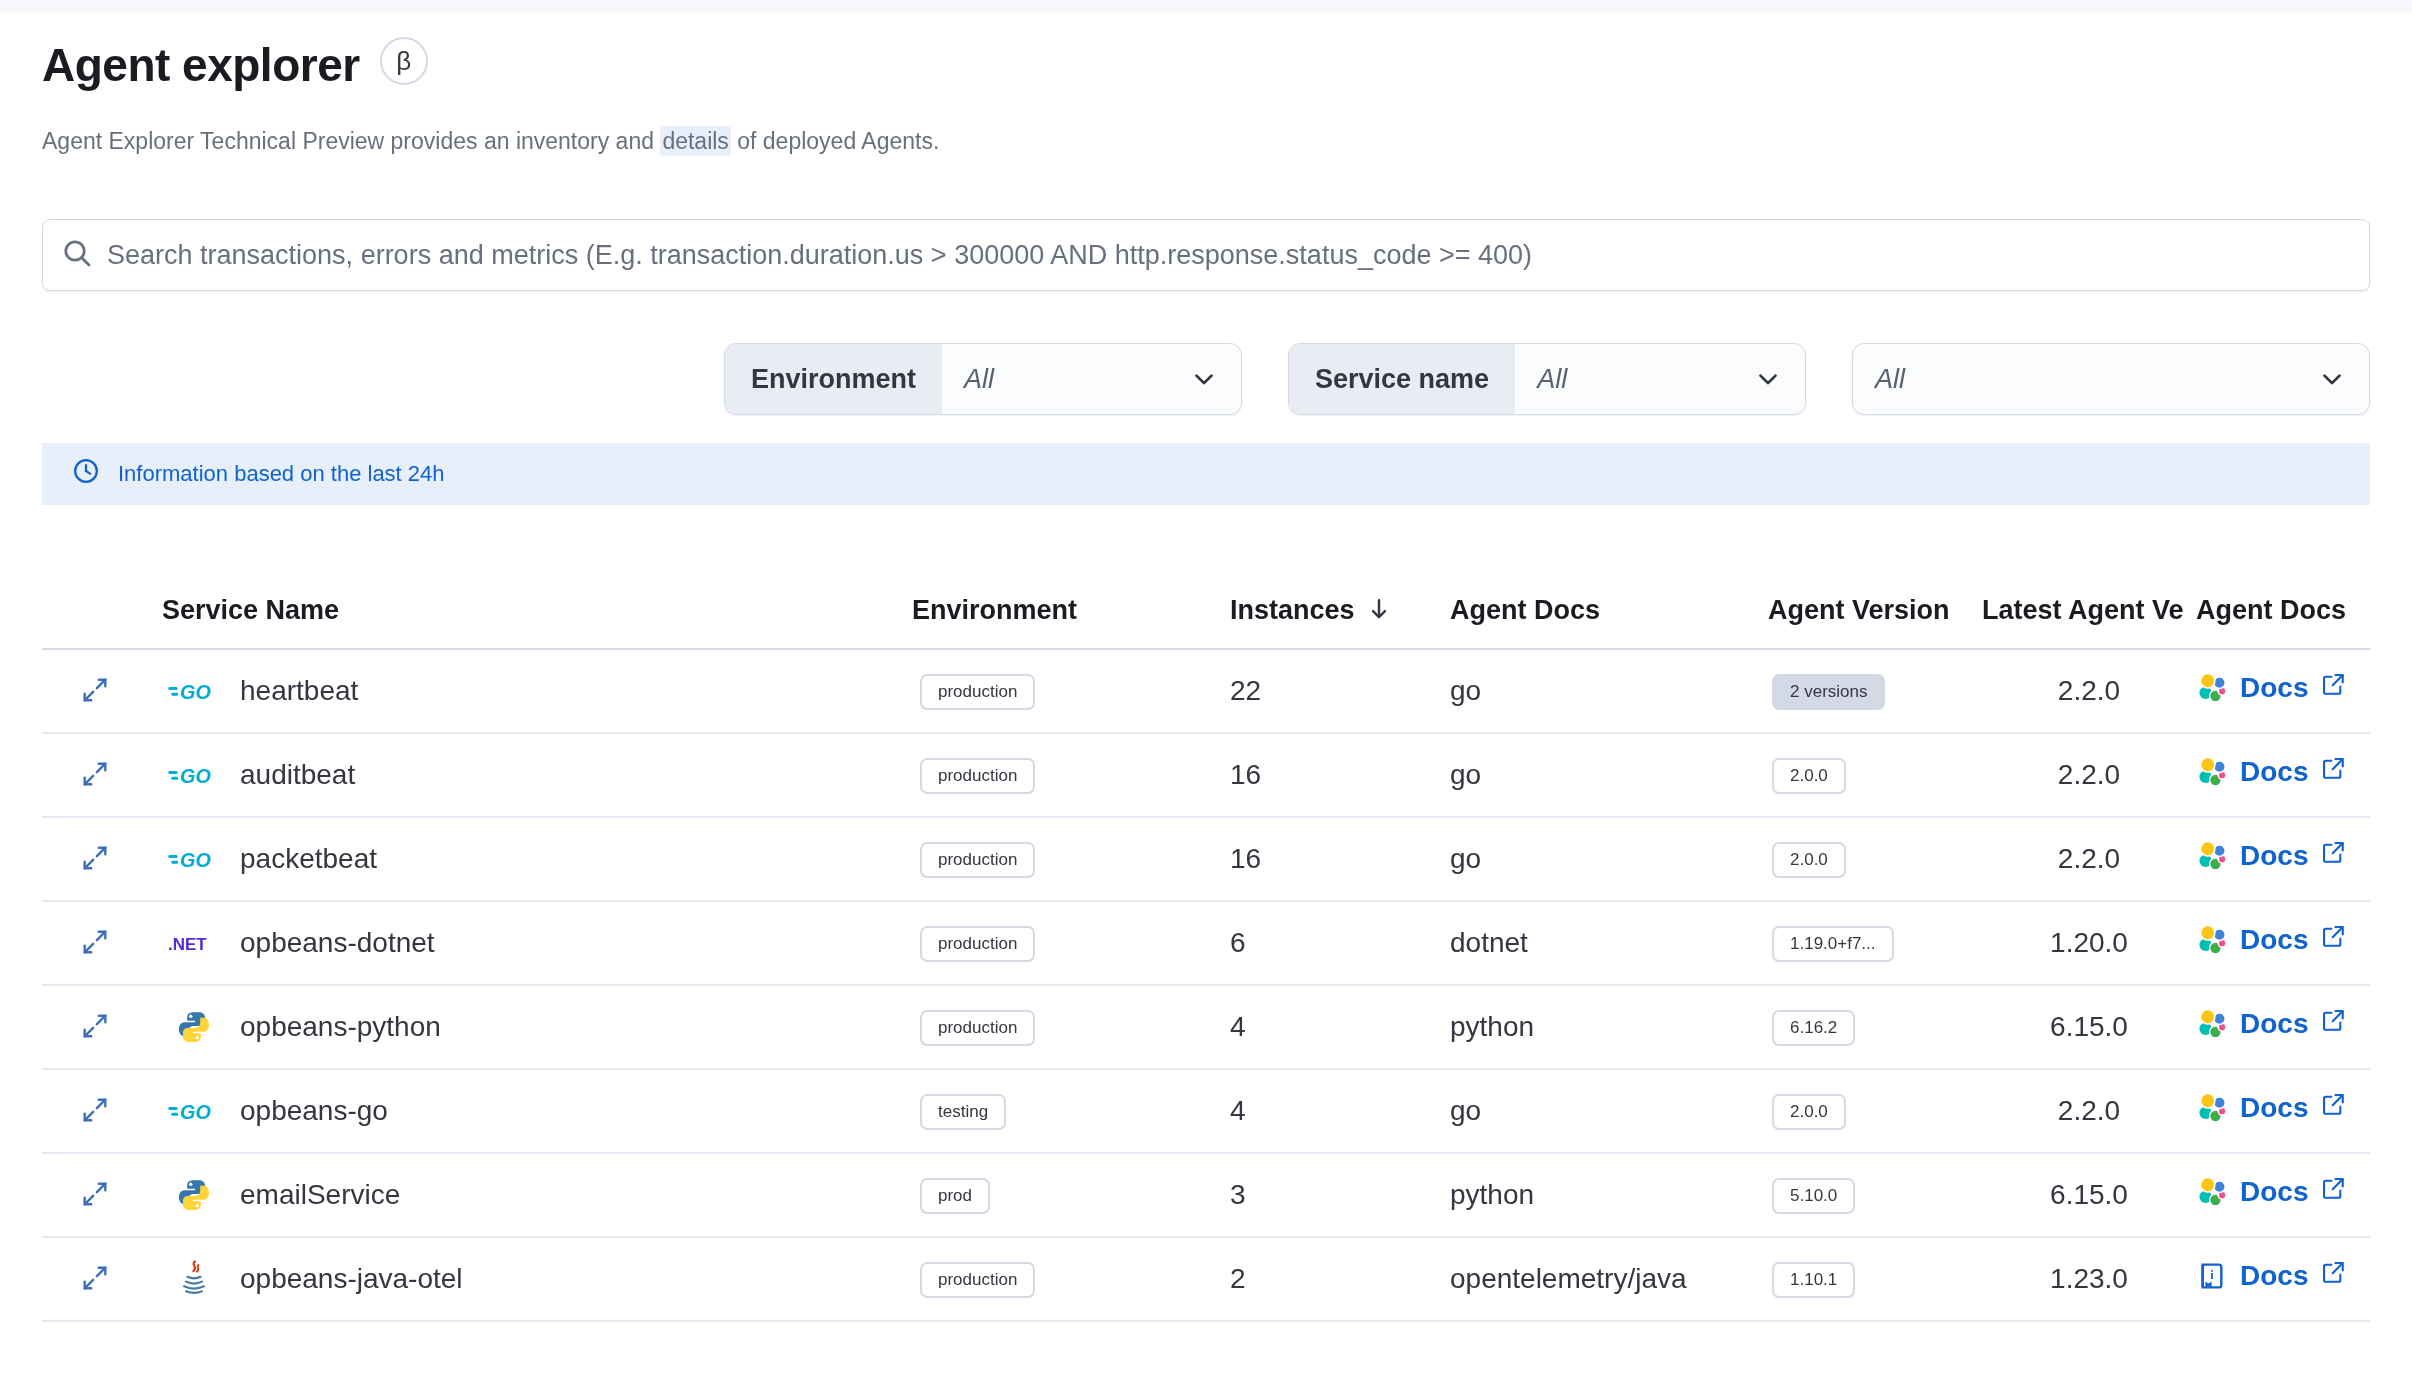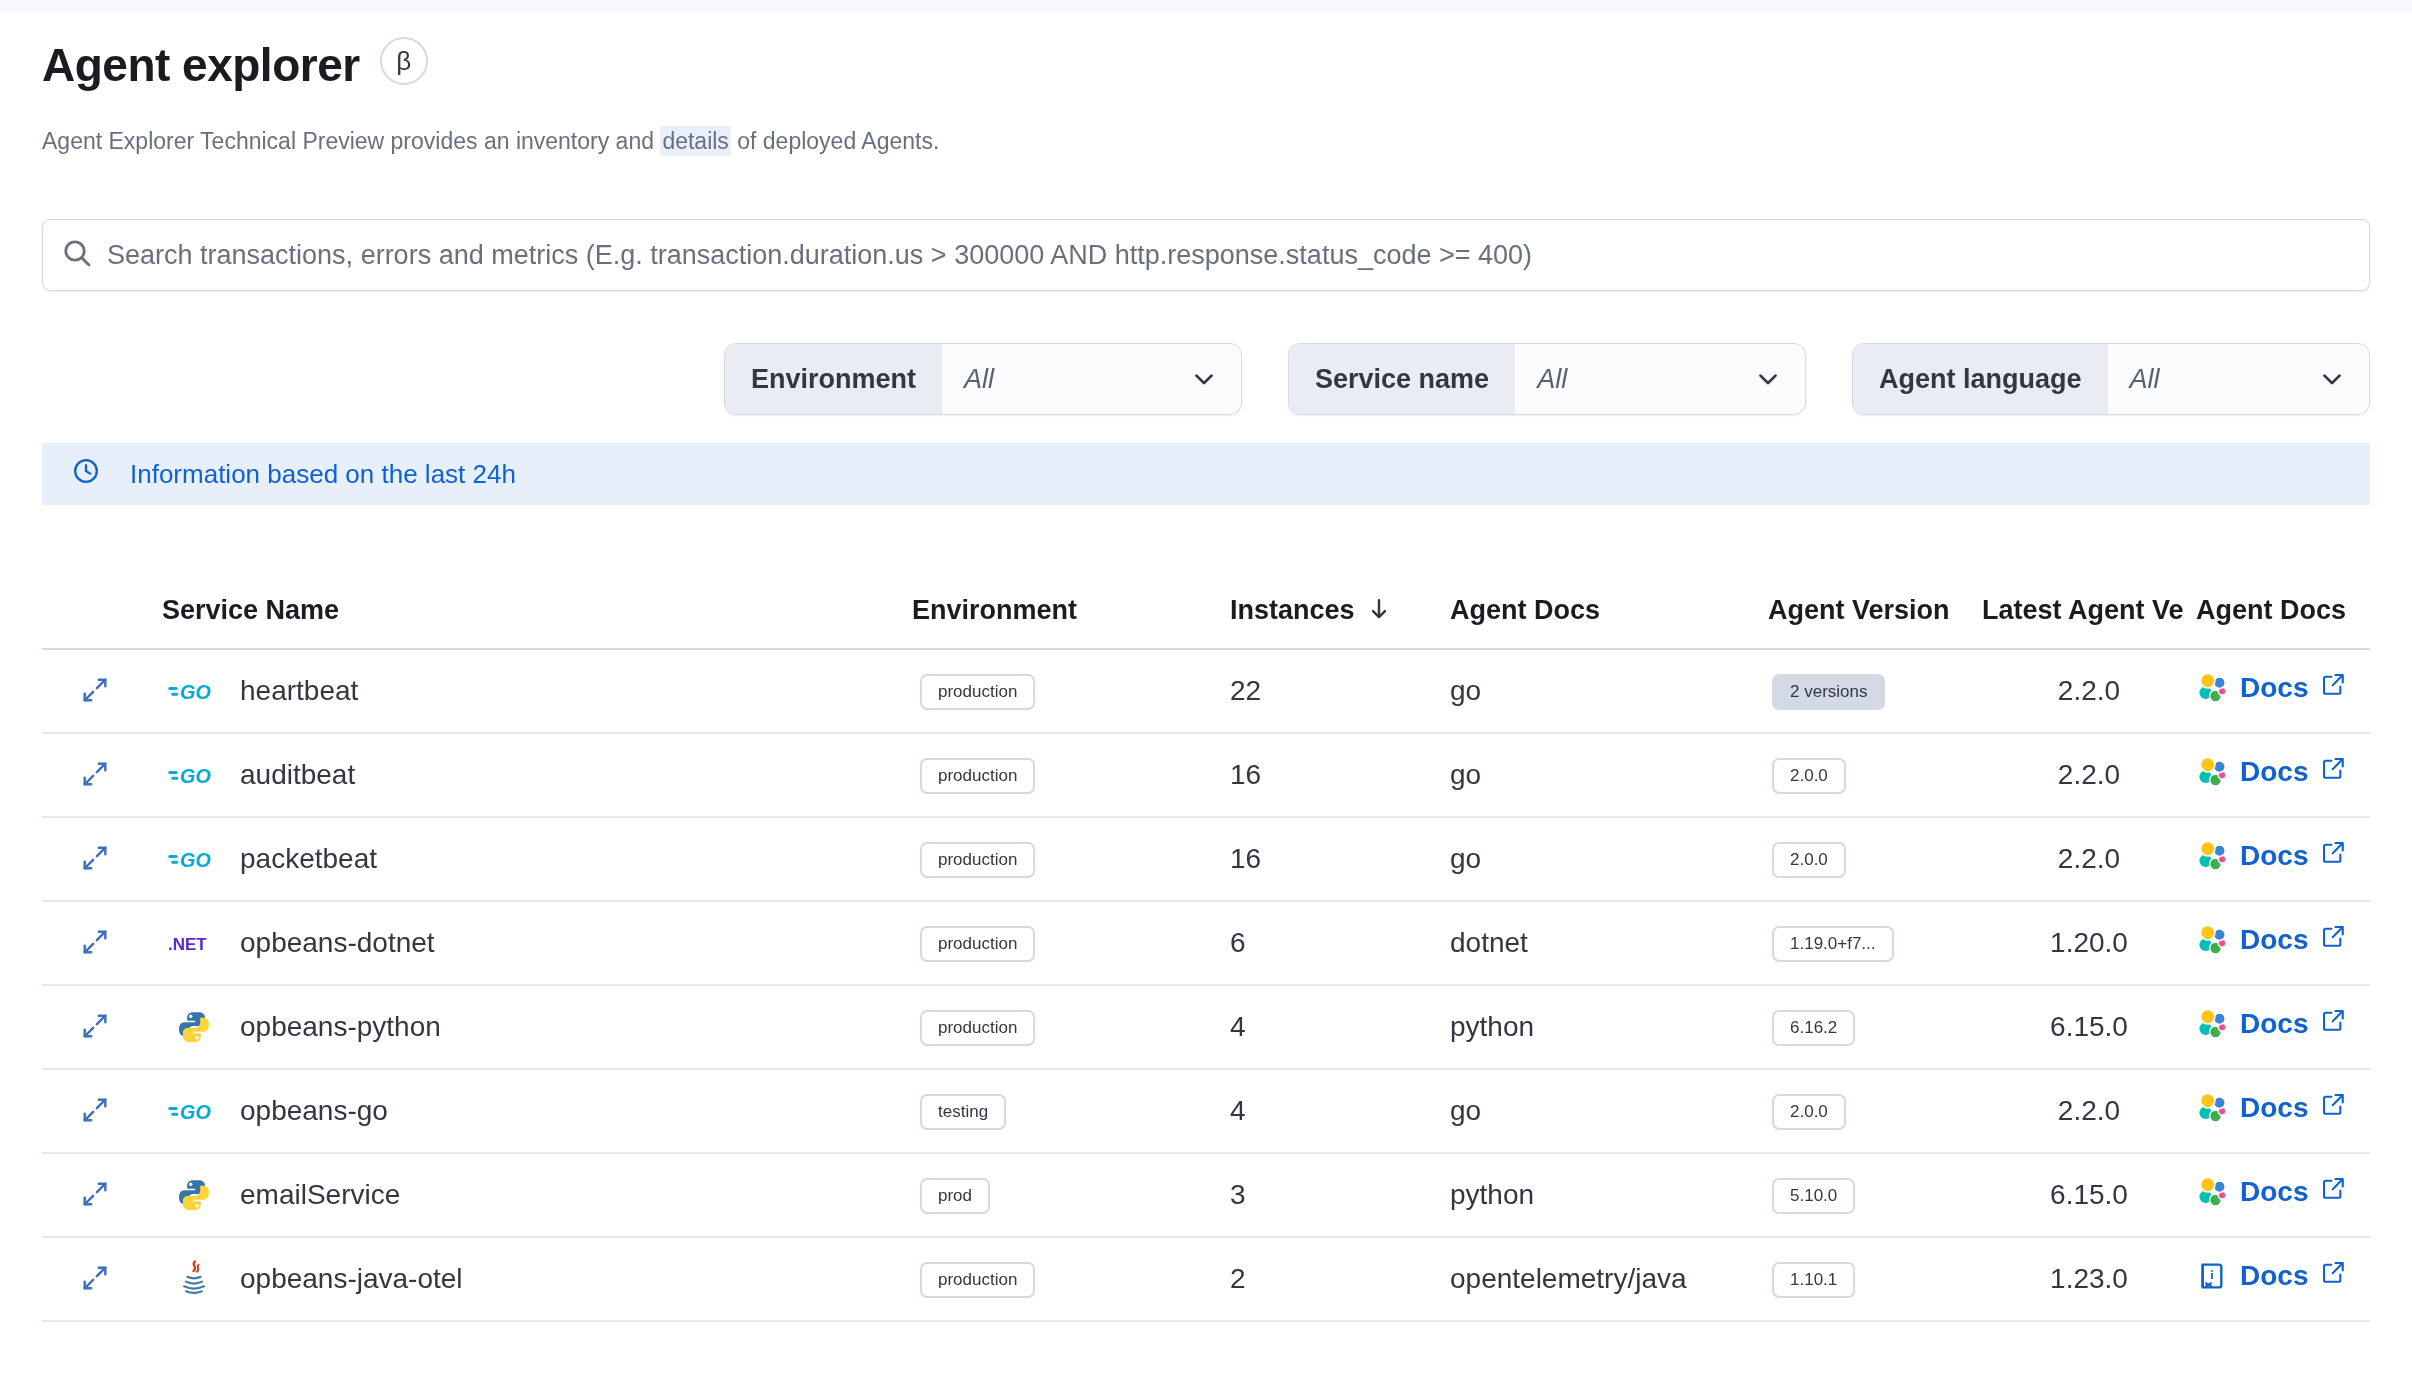--- a/index.html
+++ b/index.html
@@ -48,22 +48,22 @@
   }
   .filter-value {
     flex:1; display:flex; align-items:center; padding:0 22px;
     font-size:27px; color:#5a6170;font-style:italic;
   }
   .filter-value .chev { margin-left:auto; display:flex; }
 
   
   .banner {
     margin-top:28px; height:62px; background:#e7f0fa; display:flex;
-    align-items:center; gap:30px; padding:0 30px;
-    font-size:26px; font-weight:500; color:#0f62d0;
+    align-items:center; gap:18px; padding:0 30px;
+    font-size:22px; font-weight:500; color:#0f62d0;
   }
 
   
   table { width:100%; border-collapse:collapse; margin-top:78px; table-layout:fixed; }
   th {
     text-align:left; font-size:27px; font-weight:700; color:#1a1c21;
     padding:12px 0 22px 0; border-bottom:2px solid #d3dae6;
     white-space:nowrap; overflow:hidden; cursor:pointer;
   }
   th .sort { display:inline-flex; vertical-align:-4px; margin-left:10px; }
@@ -131,21 +131,20 @@
         <span>All</span>
         <span class="chev">
           <svg width="30" height="30" viewBox="0 0 16 16" fill="none" stroke="#343741" stroke-width="1.5" stroke-linecap="round" stroke-linejoin="round">
               <path d="M4 6.2 8 10.2 12 6.2"></path>
             </svg>
         </span>
       </span>
     </div>
 
     <div class="filter">
-      <span class="filter-label">Agent language</span>
       <span class="filter-value">
         <span>All</span>
         <span class="chev">
           <svg width="30" height="30" viewBox="0 0 16 16" fill="none" stroke="#343741" stroke-width="1.5" stroke-linecap="round" stroke-linejoin="round">
               <path d="M4 6.2 8 10.2 12 6.2"></path>
             </svg>
         </span>
       </span>
     </div>
   </div>

